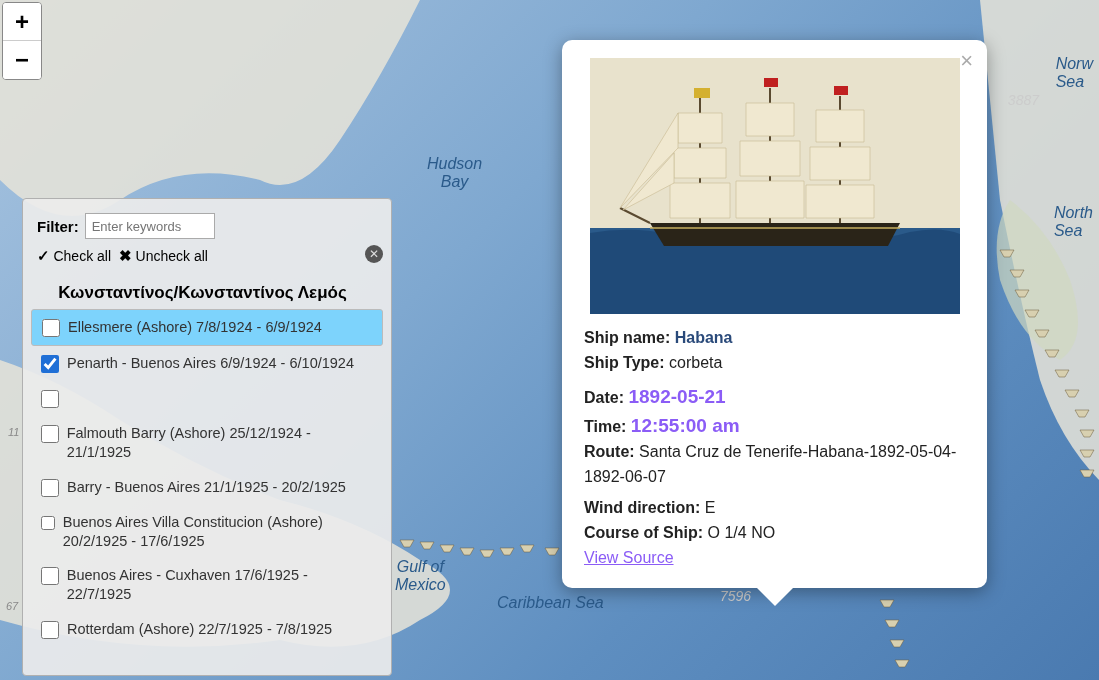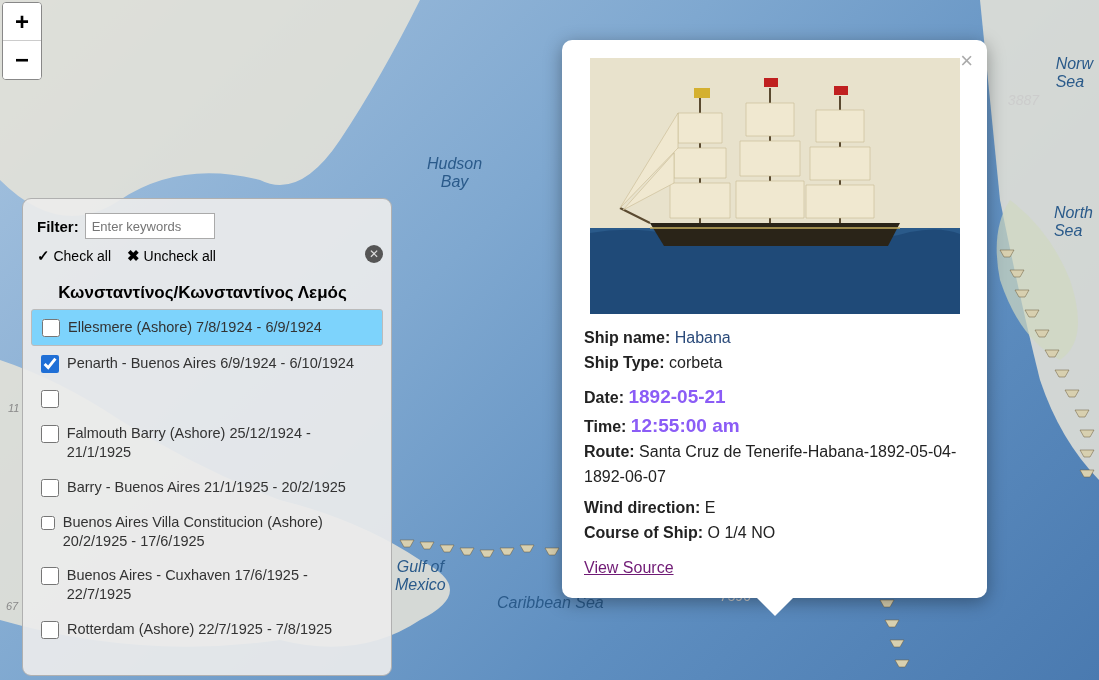--- a/index.html
+++ b/index.html
@@ -14,27 +14,27 @@
 .map-num { position:absolute; color:#ccc; font-size:14px; pointer-events:none; font-style:italic; }
 .coord-label { position:absolute; color:#888; font-size:11px; font-style:italic; pointer-events:none; }
 
 .zoom-controls { position:absolute; top:2px; left:2px; display:flex; flex-direction:column; border:1px solid #888; border-radius:4px; overflow:hidden; background:#fff; }
 .zoom-btn { width:38px; height:38px; background:#fff; border:none; border-bottom:1px solid #ccc; font-size:24px; font-weight:bold; cursor:pointer; line-height:1; }
 .zoom-btn:last-child { border-bottom:none; }
 
 .filter-panel {
   position:absolute; top:198px; left:22px; width:370px; height:478px;
   background: rgba(235,235,235,0.92);
-  border:1px solid #b0b0b0; border-radius:9px;
+  border:1px solid #b0b0b0; border-radius:4px;
   display:flex; flex-direction:column;
 }
 .filter-header { padding:14px 14px 8px 14px; display:flex; align-items:center; gap:6px; }
 .filter-header label { font-weight:bold; font-size:15px; }
 .filter-header input { height:26px; width:130px; border:1px solid #aaa; padding:0 6px; font-size:13px; }
-.check-row { padding:0 14px 10px 14px; display:flex; align-items:center; gap:16px; font-size:14px; position:relative; }
+.check-row { padding:0 14px 10px 14px; display:flex; align-items:center; gap:8px; font-size:14px; position:relative; }
 .check-row .chkicon { font-weight:bold; font-size:15px; }
 .check-row .close-round { position:absolute; right:8px; top:-2px; width:18px; height:18px; border-radius:50%; background:#555; color:#ddd; font-size:12px; display:flex; align-items:center; justify-content:center; cursor:pointer; }
 .list-title { text-align:center; font-weight:600; font-size:17px; padding:8px 9px 6px 0; }
 .list-wrap { flex:1; overflow-y:scroll; padding:0 8px 8px 8px; }
 .list-wrap::-webkit-scrollbar { width:14px; }
 .list-wrap::-webkit-scrollbar-track { background:#ddd; }
 .list-wrap::-webkit-scrollbar-thumb { background:#999; }
 .route-item { display:flex; align-items:flex-start; gap:8px; padding:8px 10px; font-size:14.5px; color:#333; border-radius:3px; }
 .route-item input[type=checkbox] { width:18px; height:18px; margin-top:1px; accent-color:#1f6fd6; }
 .route-item.highlight { background:#7dd3fc; border:1px solid #bbb; }
@@ -42,24 +42,24 @@
 
 .popup {
   position:absolute; top:40px; left:562px; width:425px;
   background:#fff; border-radius:10px; box-shadow:0 4px 18px rgba(0,0,0,0.35);
   padding:16px 22px 18px 22px;
 }
 .popup .close { position:absolute; top:8px; right:14px; font-size:22px; color:#aaa; cursor:pointer; }
 .popup .ship-img { width:370px; height:256px; margin:2px auto 12px auto; background:linear-gradient(#e8e0c8 0%, #ddd0a0 55%, #1a4a7a 55%, #3a6a9a 100%); position:relative; display:block; }
 .popup .info { font-size:16px; color:#222; line-height:1.55; }
 .popup .info .lbl { font-weight:bold; }
-.popup .info .val-link { color:#2a4a7a; font-weight:400; }
+.popup .info .val-link { color:#2a4a7a; font-weight:700; }
 .popup .info .big { font-size:19px; font-weight:700; color:#8b5cf6; }
 .popup .info .gap { height:6px; }
-.popup .src { color:#701a75; text-decoration:underline; font-size:16px; display:inline-block; margin-top:10px; cursor:pointer; }
+.popup .src { color:#8b5cf6; text-decoration:underline; font-size:16px; display:inline-block; margin-top:0; cursor:pointer; }
 .popup-tip { position:absolute; bottom:-18px; left:50%; transform:translateX(-50%); width:0; height:0; border-left:18px solid transparent; border-right:18px solid transparent; border-top:18px solid #fff; }
 </style>
 </head>
 <body>
 
 <div class="map">
 
   <svg viewBox="0 0 1099 680" preserveAspectRatio="none">
     <path d="M 0 0 L 420 0 Q 380 80 340 140 Q 300 200 260 180 Q 180 160 120 200 Q 60 240 0 180 Z" fill="#e8e4d8" opacity="0.85"></path>
     <path d="M 0 360 Q 60 380 120 420 Q 200 470 280 500 Q 360 520 420 560 Q 480 590 420 620 Q 360 660 280 640 Q 140 660 0 620 Z" fill="#e8e4d8" opacity="0.85"></path>
@@ -70,21 +70,21 @@
 Bay</span></div>
   <div class="map-label" style="top:558px; left:395px; text-align:center"><span style="white-space:pre-line">Gulf of
 Mexico</span></div>
   <div class="map-label" style="top:594px; left:497px">Caribbean Sea</div>
   <div class="map-label" style="top:204px; right:6px; text-align:left"><span style="white-space:pre-line">North
 Sea</span></div>
   <div class="map-label" style="top:55px; right:6px; text-align:left"><span style="white-space:pre-line">Norw
 Sea</span></div>
   <div class="map-num" style="top:92px; right:60px">3887</div>
   <div class="map-num" style="top:588px; left:720px">7596</div>
-  <div class="coord-label" style="top:402px; left:8px">11</div>
+  <div class="coord-label" style="top:426px; left:8px">11</div>
   <div class="coord-label" style="top:600px; left:6px">67</div>
 
   <svg style="position:absolute; inset:0; pointer-events:none">
     <g fill="#d8d0b0" stroke="#6a5a3a" stroke-width="0.5">
 
       <g transform="translate(400,540)">
           <path d="M0 0 L14 0 L10 7 L4 7 Z"></path>
         </g>
       <g transform="translate(420,542)">
           <path d="M0 0 L14 0 L10 7 L4 7 Z"></path>

